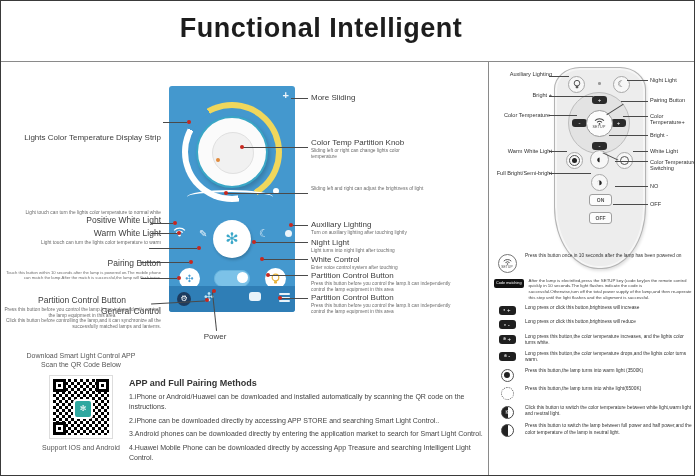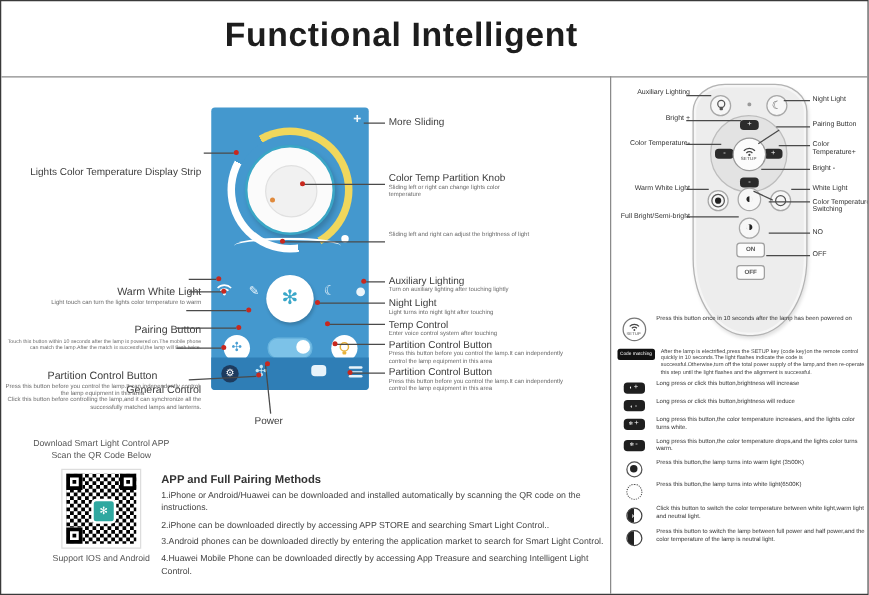--- a/index.html
+++ b/index.html
@@ -165,20 +165,24 @@
             <i></i>
             <i></i>
           </div>
       </div>
     </div>
   </div>
 
   <div class="lblL" style="top:132px;">
     <div class="lt">Lights Color Temperature Display Strip</div>
   </div>
+  <div class="lblL" style="top:208px;">
+    <div class="ld">Light touch can turn the lights color temperature to normal white</div>
+    <div class="lt big">Positive White Light</div>
+  </div>
   <div class="lblL" style="top:228px;">
     <div class="lt big">Warm White Light</div>
     <div class="ld">Light touch can turn the lights color temperature to warm</div>
   </div>
   <div class="lblL" style="top:258px;">
     <div class="lt big">Pairing Button</div>
     <div class="ld" style="font-size:4.2px;">Touch this button within 10 seconds after the lamp is powered on.The mobile phone can match the lamp.After the match is successful,the lamp will flash twice.</div>
   </div>
   <div class="lblL" style="top:274px;margin-top:32px;">
     <div class="lt big">General Control</div>
@@ -201,21 +205,21 @@
   </div>
   <div class="lblR" style="top:219px;">
     <div class="lt">Auxiliary Lighting</div>
     <div class="ld">Turn on auxiliary lighting after touching lightly</div>
   </div>
   <div class="lblR" style="top:237px;">
     <div class="lt">Night Light</div>
     <div class="ld">Light turns into night light after touching</div>
   </div>
   <div class="lblR" style="top:254px;">
-    <div class="lt">Temp Control</div>
+    <div class="lt">White Control</div>
     <div class="ld">Enter voice control system after touching</div>
   </div>
   <div class="lblR" style="top:270px;">
     <div class="lt">Partition Control Button</div>
     <div class="ld" style="width:150px;">Press this button before you control the lamp.It can independently control the lamp equipment in this area</div>
   </div>
   <div class="lblR" style="top:292px;">
     <div class="lt">Partition Control Button</div>
     <div class="ld" style="width:150px;">Press this button before you control the lamp.It can independently control the lamp equipment in this area</div>
   </div>

